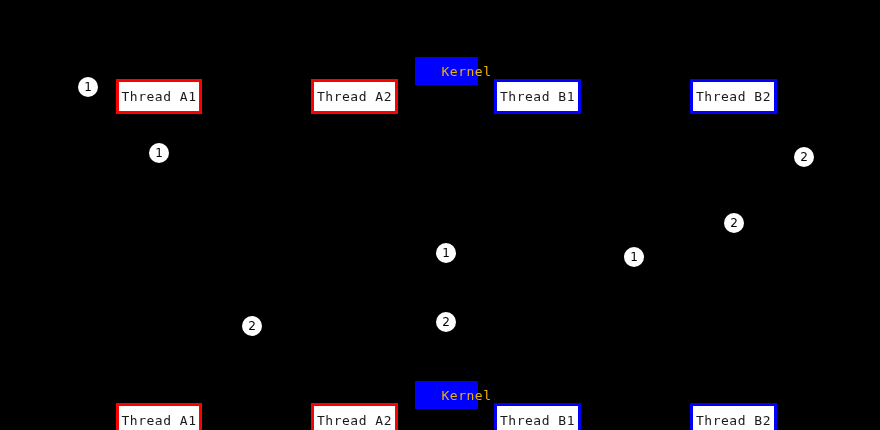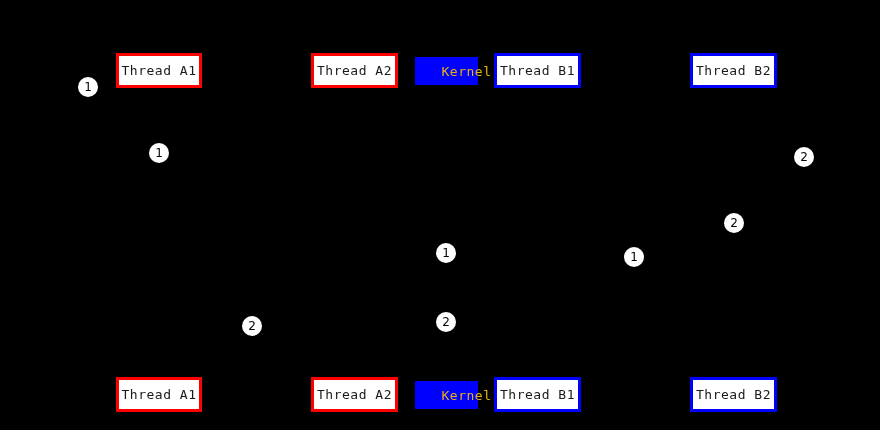--- a/index.html
+++ b/index.html
@@ -27,20 +27,21 @@
     font-size: 13px;
     line-height: 1;
     letter-spacing: 0.5px;
     white-space: nowrap;
   }
   .participant.outlined {
     background: #ffffff;
     color: #1a1a1a;
     border-style: solid;
     border-width: 3px;
+    margin-top: 26px;
   }
   .participant.red-outline  { border-color: #ff0000; }
   .participant.blue-outline { border-color: #0000ff; text-align: right; }
   .participant.filled-blue {
     background: #0000ff;
     color: #eab308;
     border: 0;
     padding-left: 40px;
   }
 

